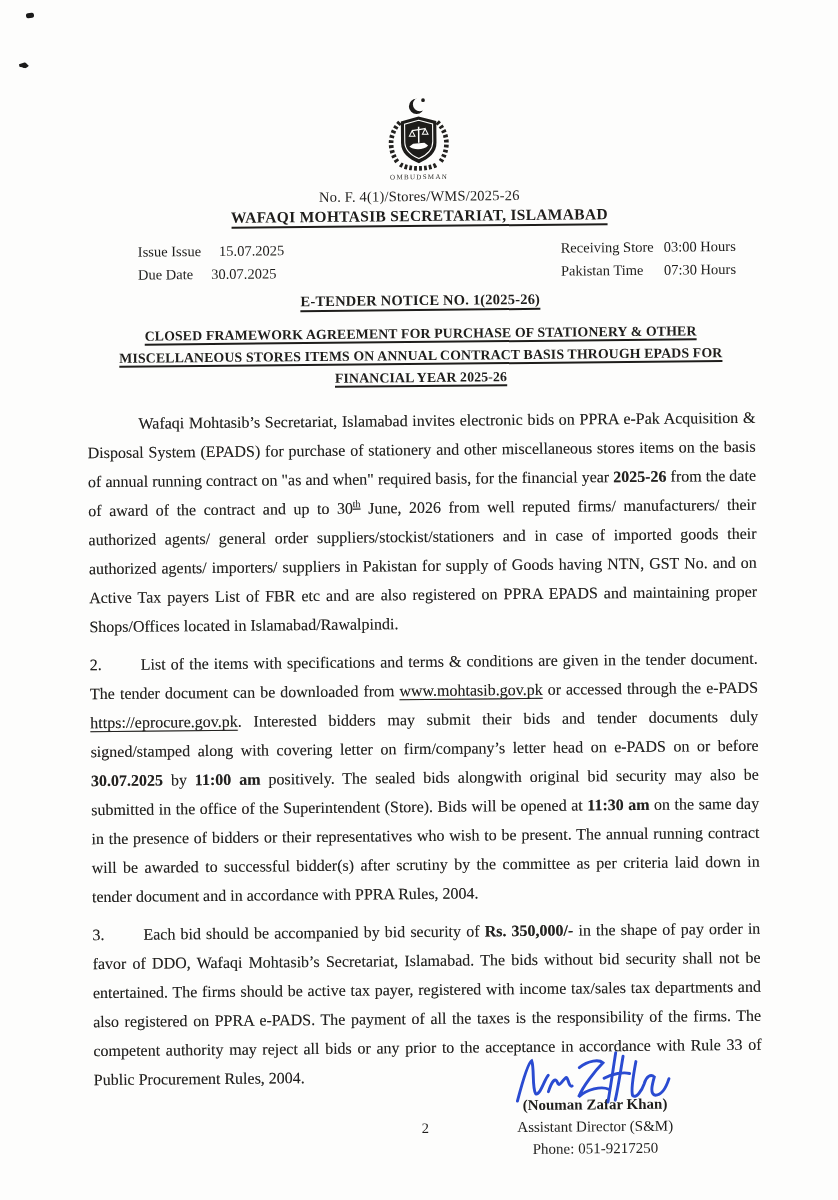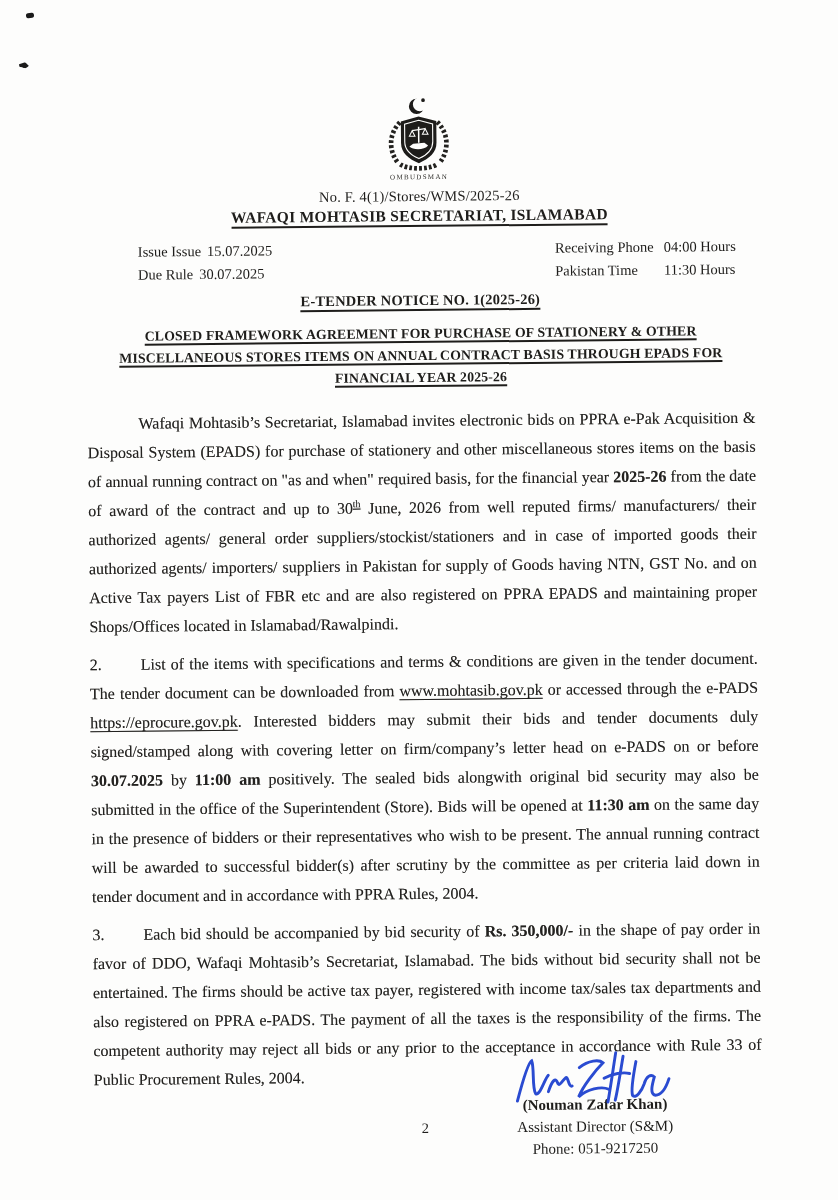--- a/index.html
+++ b/index.html
@@ -30,21 +30,21 @@
     margin-top:2px;
   }
   .org-name span{ border-bottom:2px solid #1e1d1b; padding-bottom:1px; }
 
   .meta-row{
     display:flex; justify-content:space-between;
     margin-top:13px; font-size:14.5px; line-height:23px;
     padding-left:52px; padding-right:18px;
   }
   .meta-right{ display:grid; grid-template-columns:auto auto; column-gap:10px; }
-  .meta-left .val{ margin-left:6px; }
+  .meta-left .val{ margin-left:18px; }
 
   .notice-title{ text-align:center; margin-top:8px; font-size:14.5px; font-weight:bold; letter-spacing:.2px; }
   .notice-title span{ border-bottom:2px solid #1e1d1b; padding-bottom:1px; }
 
   .subject{
     margin:14px auto 0; width:640px; text-align:center;
     font-size:13.8px; font-weight:bold; line-height:22px; letter-spacing:.15px;
     text-decoration:underline; text-decoration-thickness:1.6px; text-underline-offset:3px;
   }
 
@@ -101,28 +101,28 @@
   <div class="org-name">
     <span>WAFAQI MOHTASIB SECRETARIAT, ISLAMABAD</span>
   </div>
 
   <div class="meta-row">
     <div class="meta-left">
       <div>
         <span>Issue Issue</span><span class="val">15.07.2025</span>
       </div>
       <div>
-        <span>Due Rule</span><span class="val">30.07.2025</span>
+        <span>Due Date</span><span class="val">30.07.2025</span>
       </div>
     </div>
     <div class="meta-right">
-      <span>Receiving Phone</span>
-      <span>04:00 Hours</span>
+      <span>Receiving Store</span>
+      <span>03:00 Hours</span>
       <span>Pakistan Time</span>
-      <span>11:30 Hours</span>
+      <span>07:30 Hours</span>
     </div>
   </div>
 
   <div class="notice-title">
     <span>E-TENDER NOTICE NO. 1(2025-26)</span>
   </div>
 
   <div class="subject">CLOSED FRAMEWORK AGREEMENT FOR PURCHASE OF STATIONERY &amp; OTHER MISCELLANEOUS STORES ITEMS ON ANNUAL CONTRACT BASIS THROUGH EPADS FOR FINANCIAL YEAR 2025-26</div>
 
   <div class="para p1">

